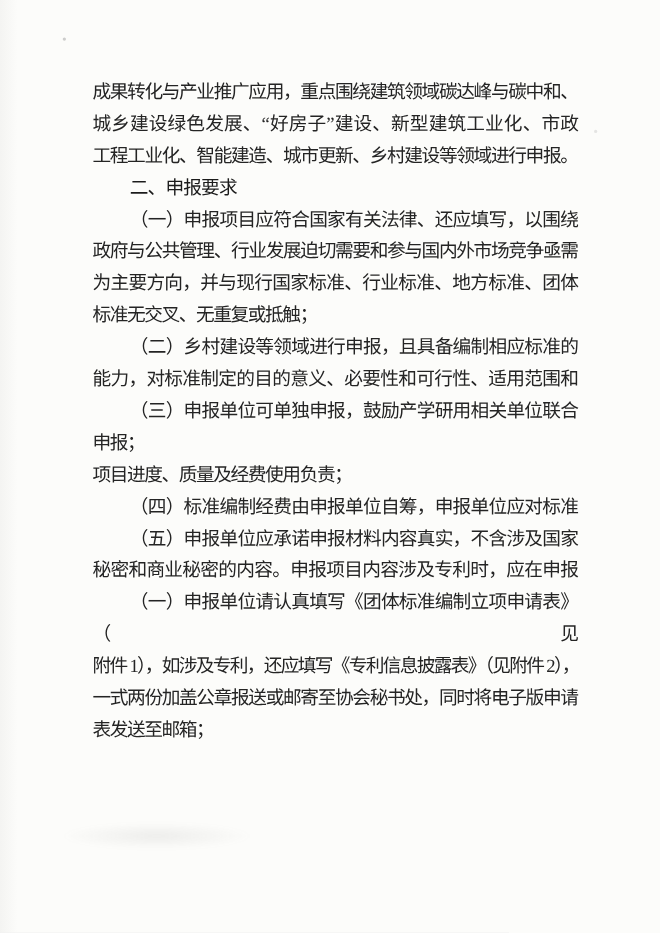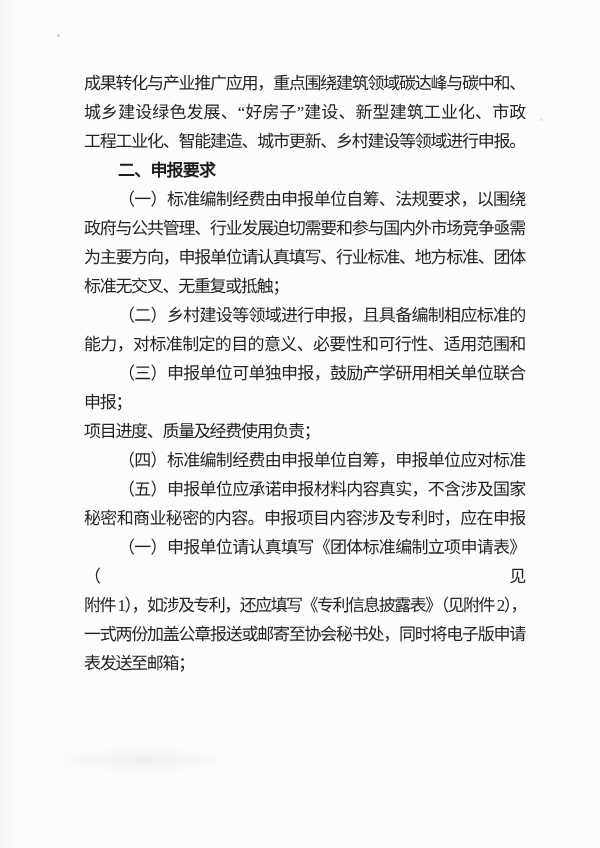--- a/index.html
+++ b/index.html
@@ -46,21 +46,21 @@
   .line.justify {
     white-space: normal;
     text-align: justify;
     text-align-last: justify;
   }
   .line.no-justify { text-align: left; }
   .line.indent { text-indent: 34px; }
   .line.tight { letter-spacing: -2.6px; }
   .line.heading {
     font-family: "Liberation Sans", sans-serif;
-    font-weight: bold;
+    font-weight: normal;
     letter-spacing: -0.8px;
     color: #1b1b1b;
   }
 
   .footer {
     position: absolute;
     left: 226px; top: 848px;
     display: flex; align-items: center;
     height: 26px;
   }
@@ -80,23 +80,23 @@
   <div class="edge-shade"></div>
   <div class="smudge-bottom"></div>
   <div class="speck s1"></div>
   <div class="speck s2"></div>
 
   <div class="text-block">
       <div class="line justify">成果转化与产业推广应用，重点围绕建筑领域碳达峰与碳中和、</div>
       <div class="line justify">城乡建设绿色发展、“好房子”建设、新型建筑工业化、市政</div>
       <div class="line justify">工程工业化、智能建造、城市更新、乡村建设等领域进行申报。</div>
       <div class="line heading indent no-justify">二、申报要求</div>
-      <div class="line indent justify">（一）标准编制经费由申报单位自筹、法规要求，以围绕</div>
+      <div class="line indent justify">（一）申报项目应符合国家有关法律、还应填写，以围绕</div>
       <div class="line justify">政府与公共管理、行业发展迫切需要和参与国内外市场竞争亟需</div>
-      <div class="line justify">为主要方向，申报单位请认真填写、行业标准、地方标准、团体</div>
+      <div class="line justify">为主要方向，并与现行国家标准、行业标准、地方标准、团体</div>
       <div class="line no-justify">标准无交叉、无重复或抵触；</div>
       <div class="line indent justify">（二）乡村建设等领域进行申报，且具备编制相应标准的</div>
       <div class="line justify">能力，对标准制定的目的意义、必要性和可行性、适用范围和</div>
       <div class="line indent justify">（三）申报单位可单独申报，鼓励产学研用相关单位联合</div>
       <div class="line no-justify">申报；</div>
       <div class="line no-justify">项目进度、质量及经费使用负责；</div>
       <div class="line indent justify">（四）标准编制经费由申报单位自筹，申报单位应对标准</div>
       <div class="line indent justify">（五）申报单位应承诺申报材料内容真实，不含涉及国家</div>
       <div class="line justify">秘密和商业秘密的内容。申报项目内容涉及专利时，应在申报</div>
       <div class="line indent justify">（一）申报单位请认真填写《团体标准编制立项申请表》（见</div>

